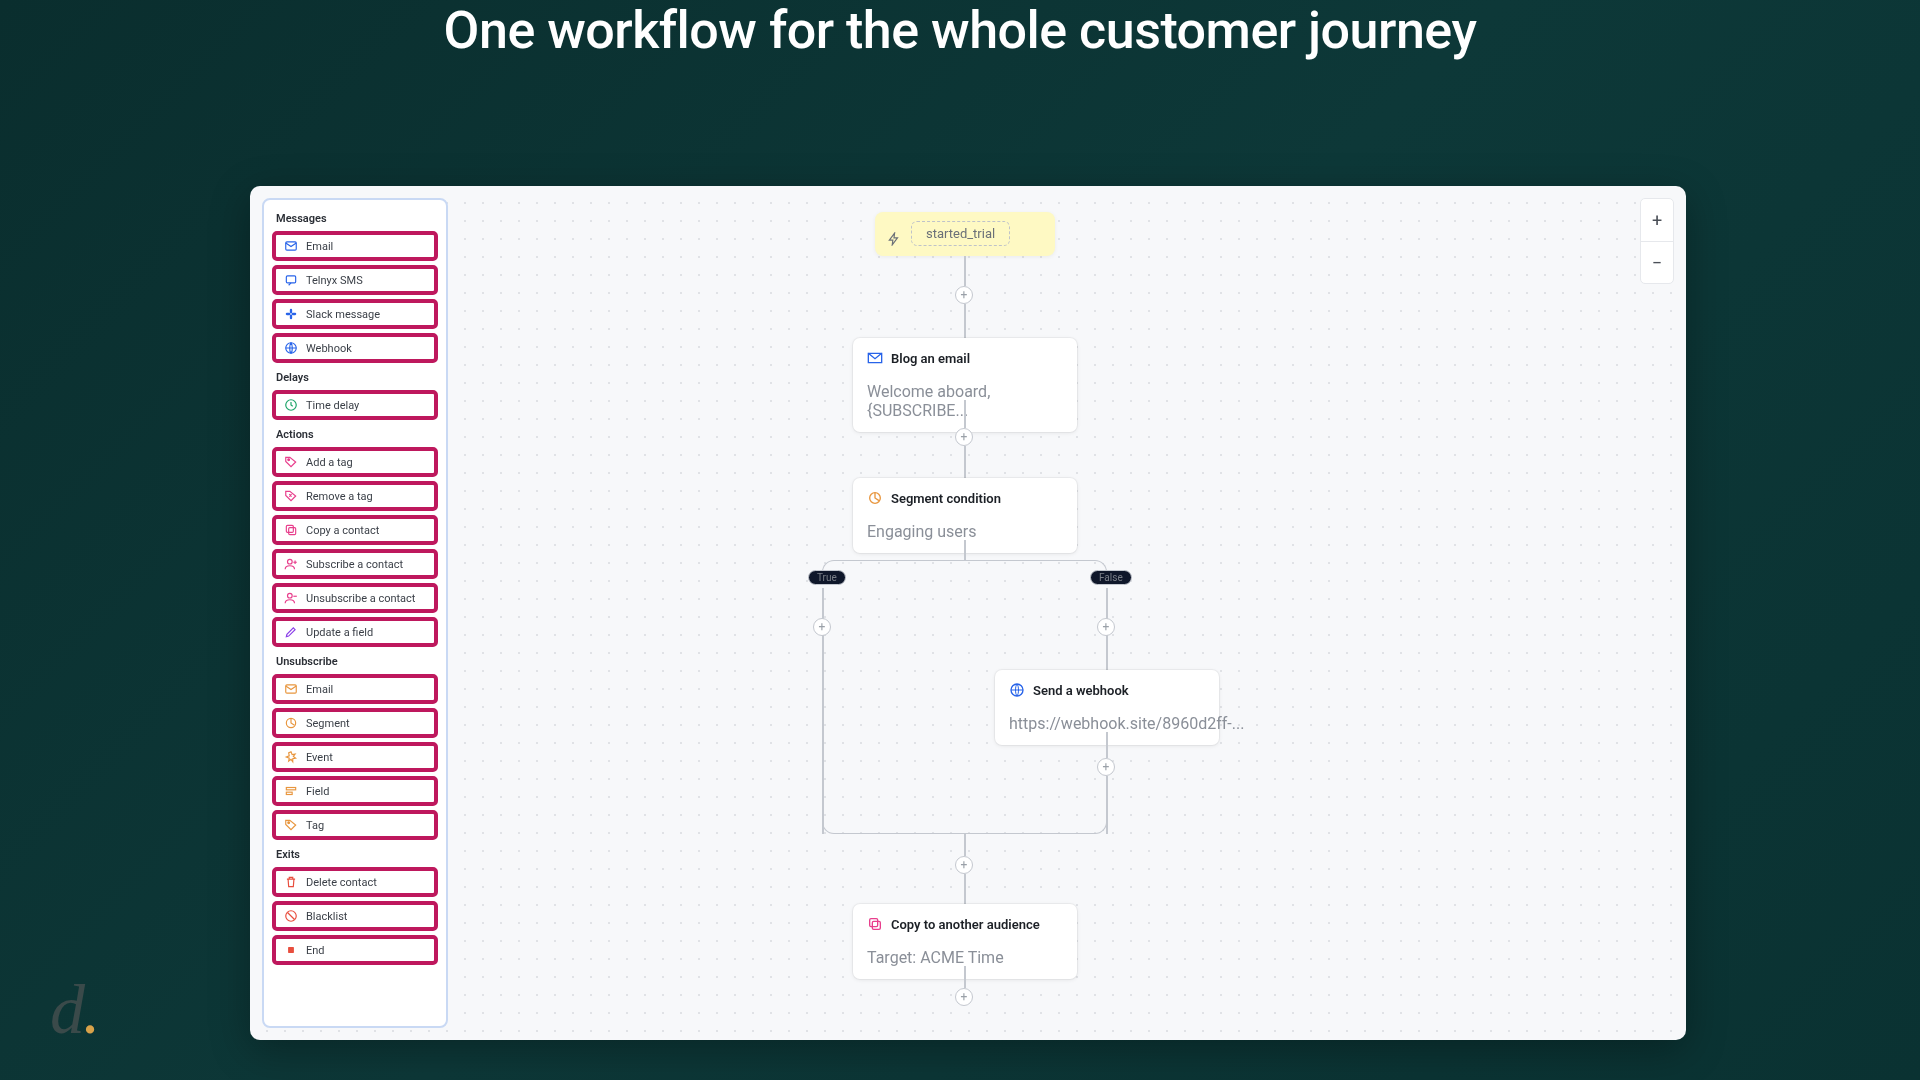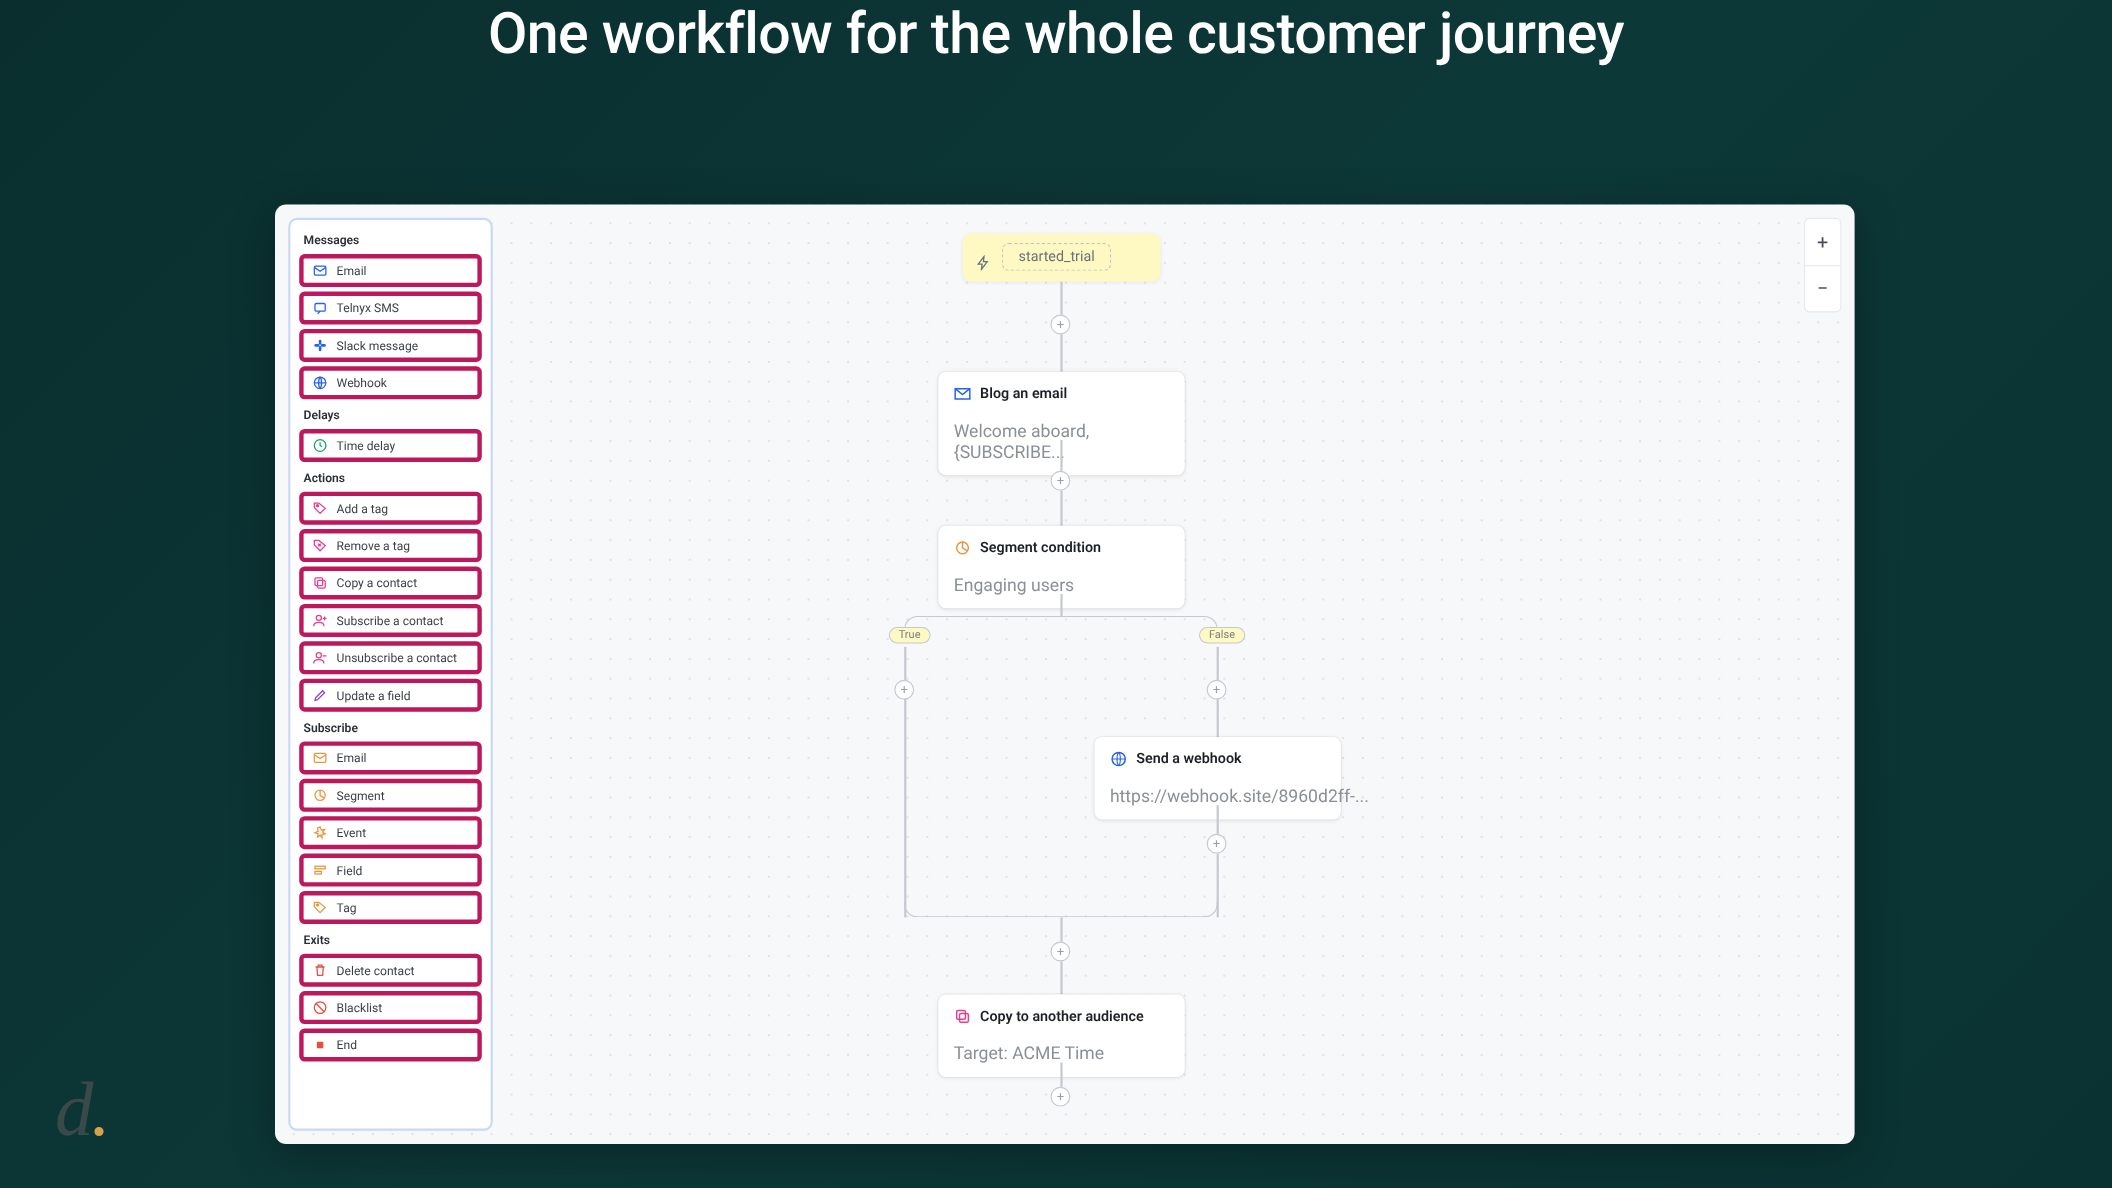--- a/index.html
+++ b/index.html
@@ -160,21 +160,21 @@
   width: 1.5px;
   background: #c4c8cf;
 }
 .branch-label {
   position: absolute;
   font-size: 10px;
   color: #7a7f88;
   border: 1px solid #c4c8cf;
   border-radius: 10px;
   padding: 1px 8px;
-  background: #fef9c3;
+  background: #0f172a;
 }
 .icon svg { width: 14px; height: 14px; display: block; }
 .node-title .icon svg { width: 16px; height: 16px; }
 .logo {
   position: absolute;
   left: 50px;
   bottom: 30px;
   font-family: Georgia, serif;
   font-size: 70px;
   font-style: italic;
@@ -290,21 +290,21 @@
         <span>Unsubscribe a contact</span>
       </div>
       <div class="sb-item">
         <span class="icon" style="color: rgb(138, 62, 232);">
           <svg viewBox="0 0 24 24" fill="none" stroke="currentColor" stroke-width="2">
             <path d="M4 20l4-1 11-11-3-3L5 16z"></path>
           </svg>
         </span>
         <span>Update a field</span>
       </div>
-      <div class="sb-section-title">Subscribe</div>
+      <div class="sb-section-title">Unsubscribe</div>
       <div class="sb-item">
         <span class="icon" style="color: rgb(232, 150, 62);">
           <svg viewBox="0 0 24 24" fill="none" stroke="currentColor" stroke-width="2">
             <rect x="3" y="5" width="18" height="14" rx="2"></rect>
             <path d="M3 7l9 6 9-6"></path>
           </svg>
         </span>
         <span>Email</span>
       </div>
       <div class="sb-item">

